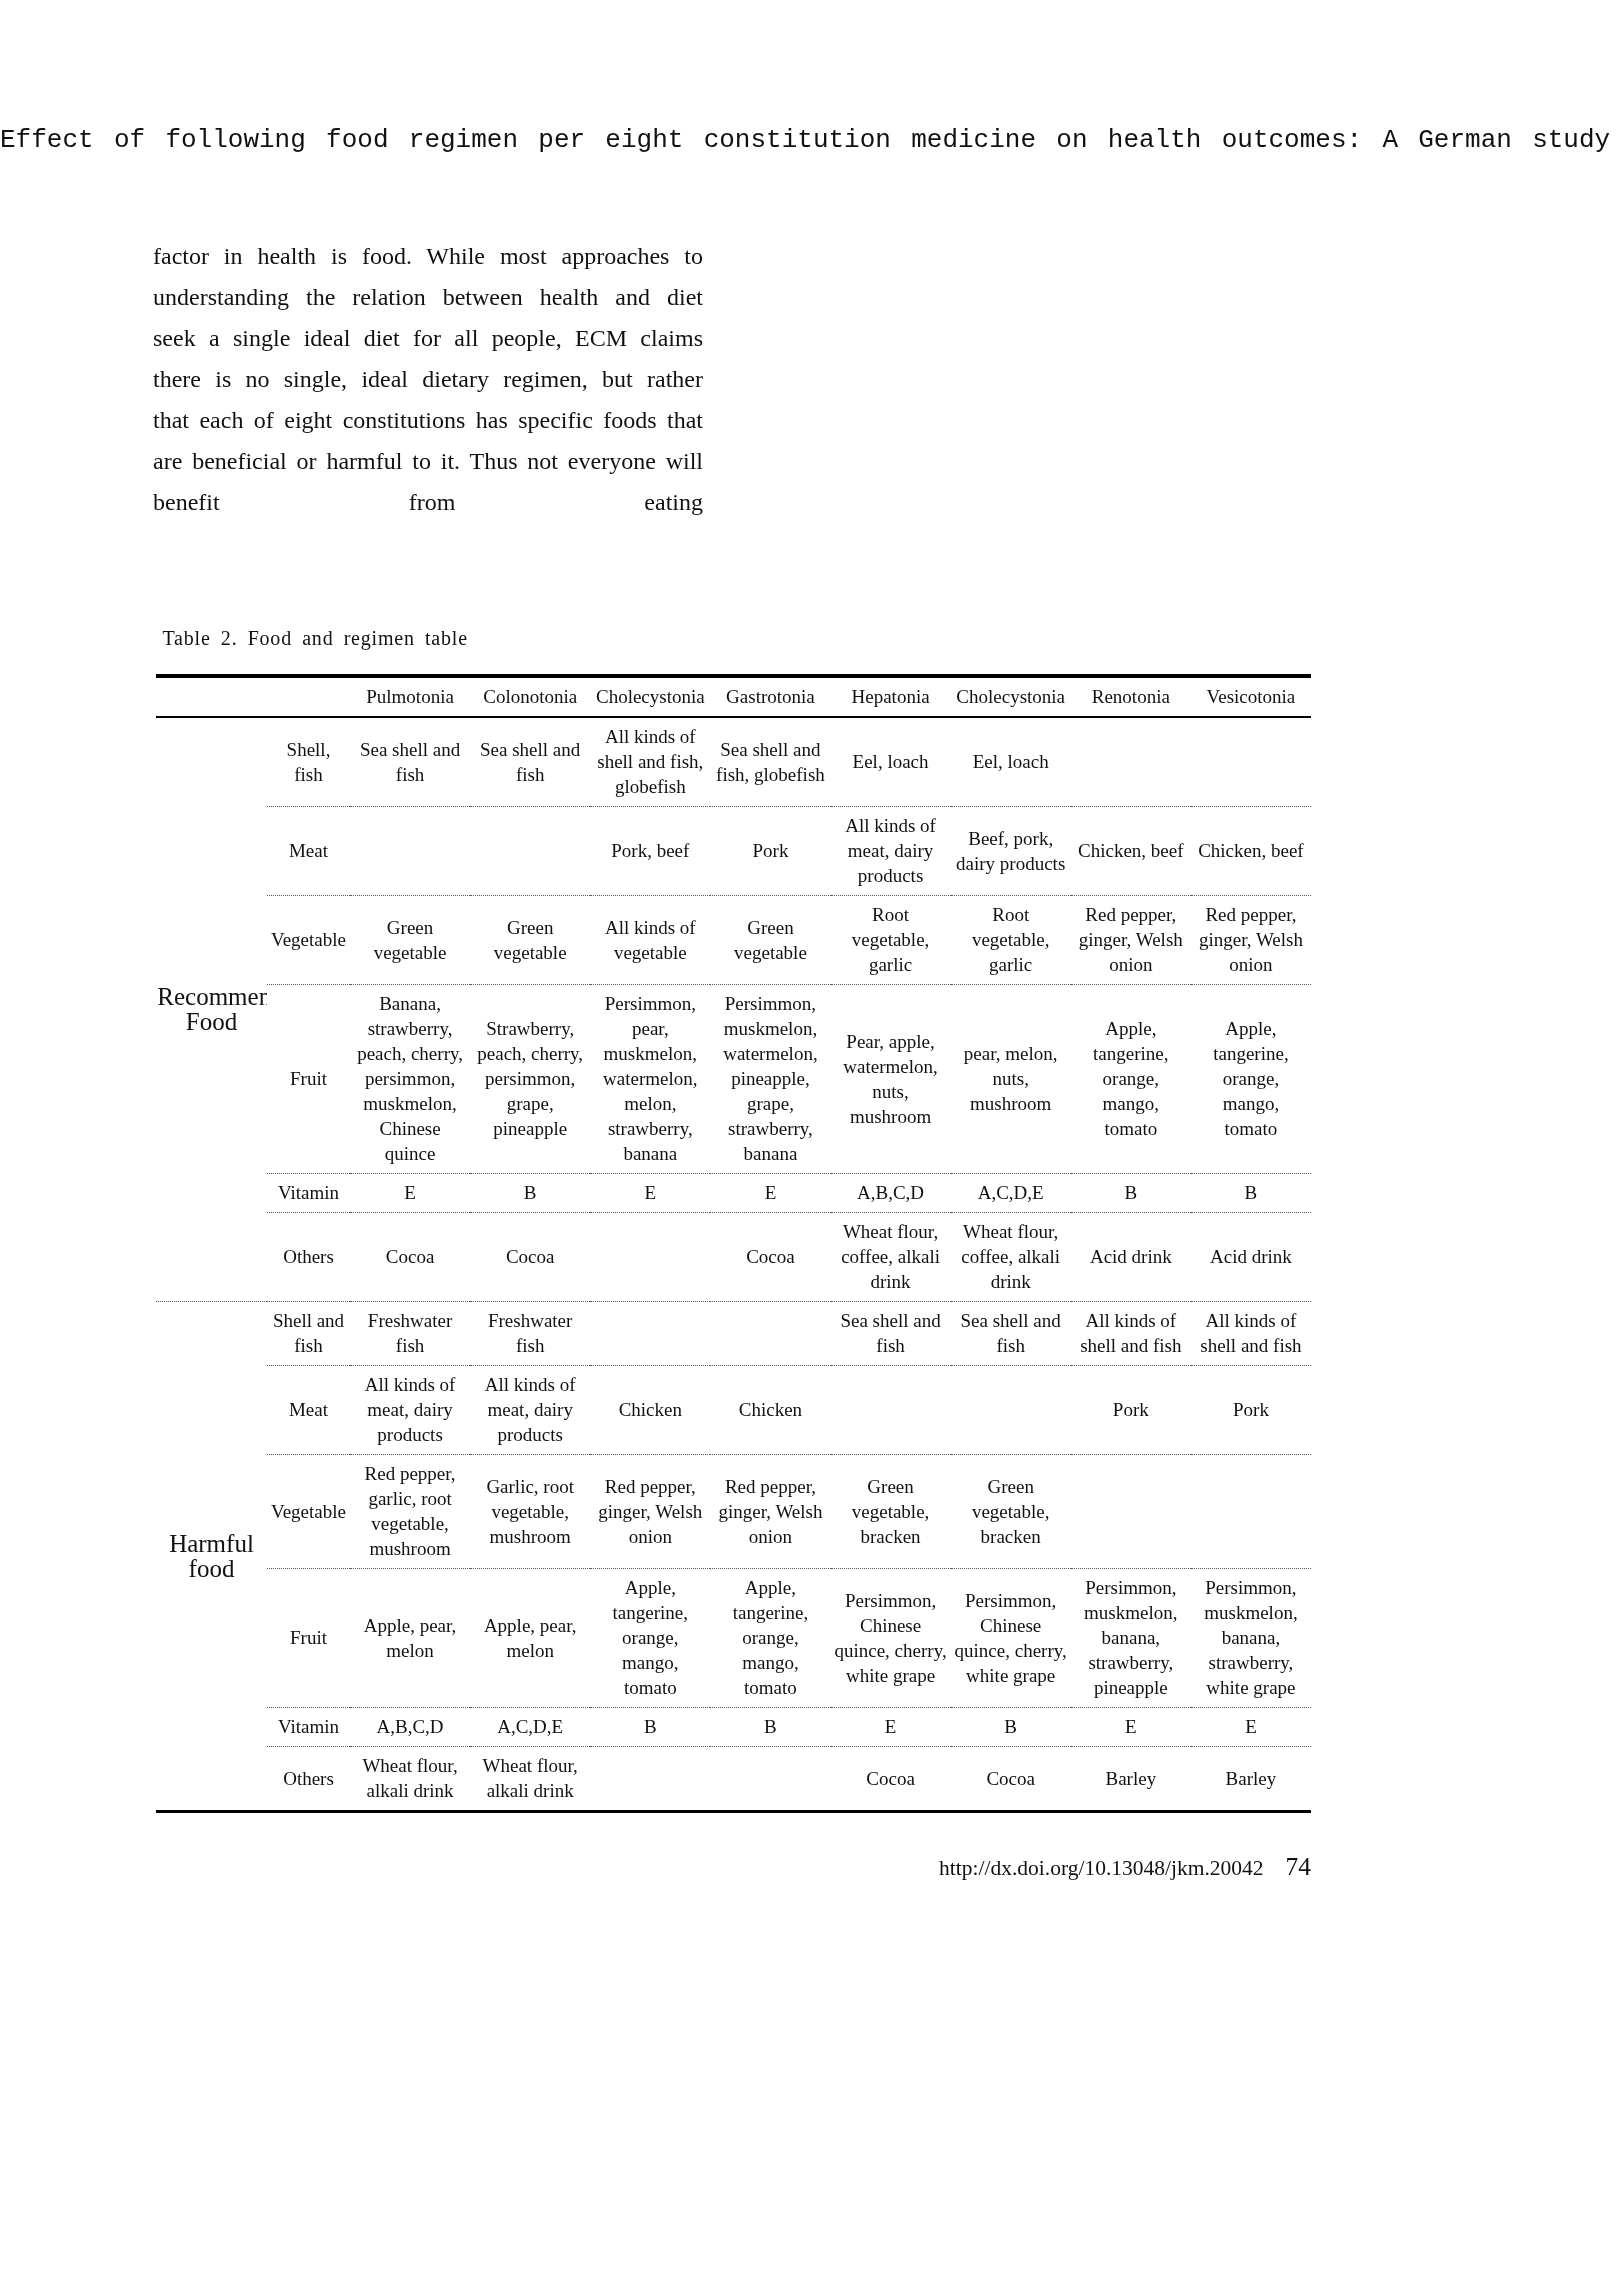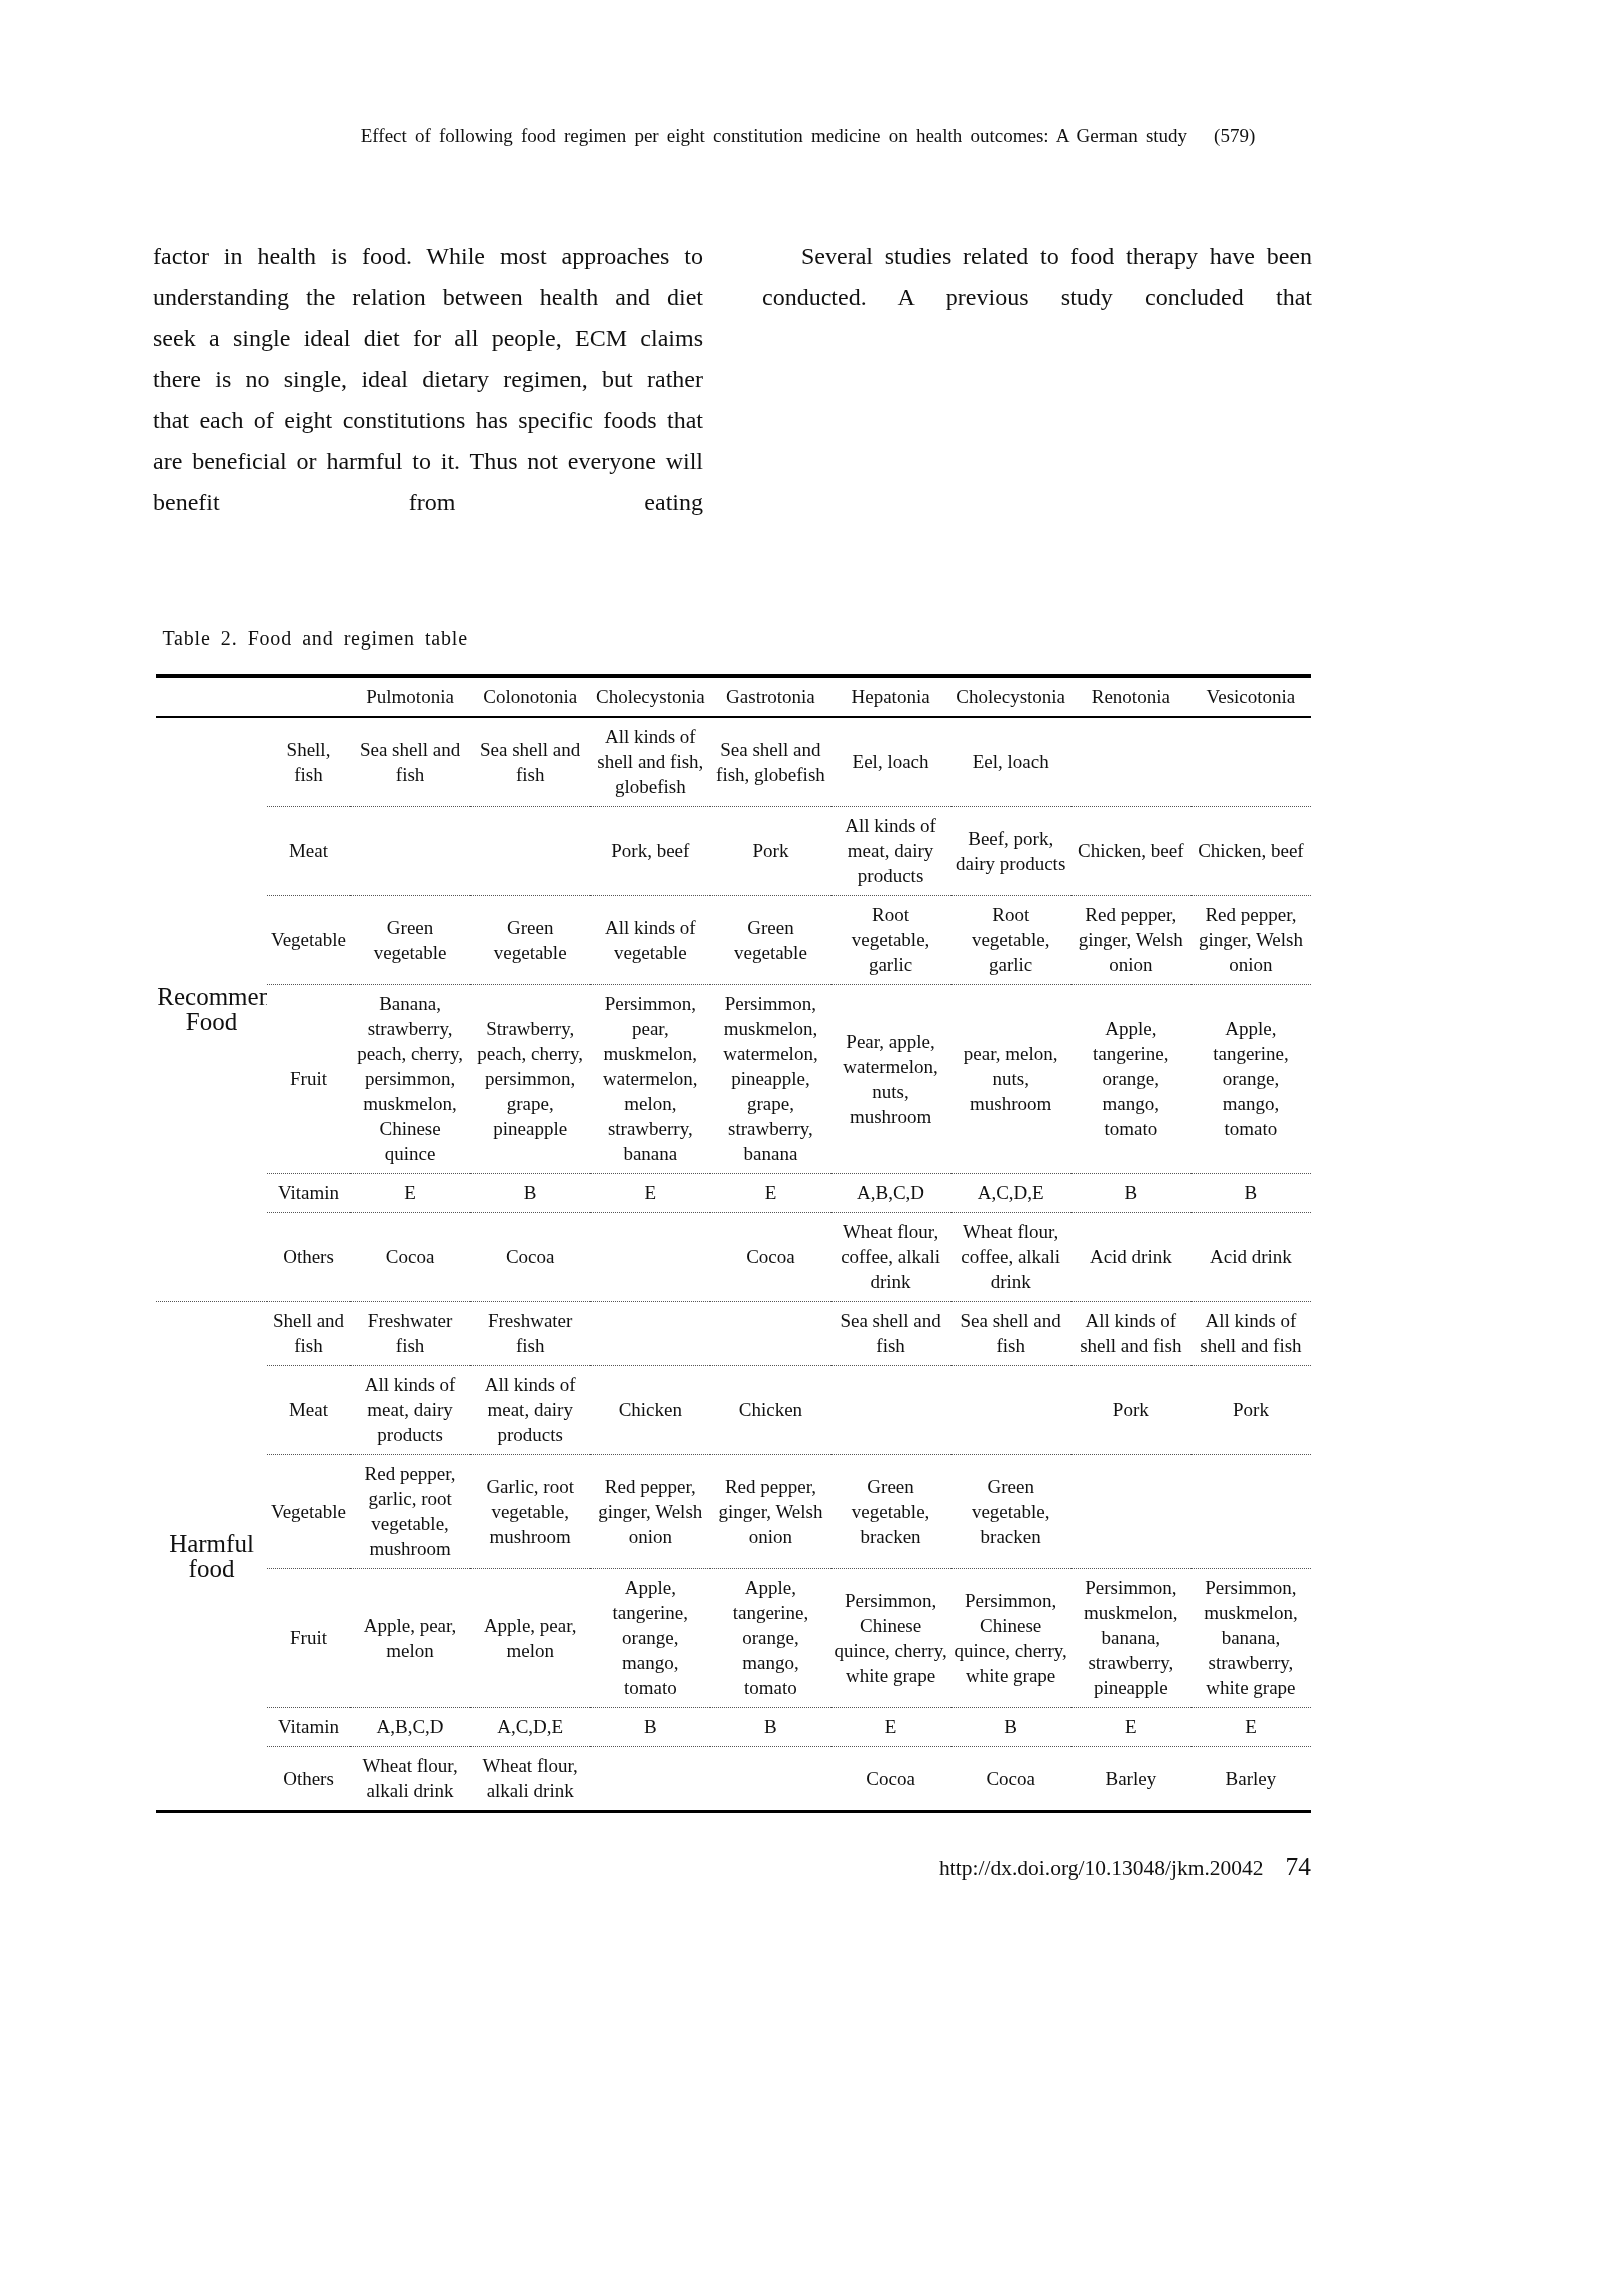--- a/index.html
+++ b/index.html
@@ -12,23 +12,24 @@
     background:#ffffff;
     font-family:"Liberation Serif","DejaVu Serif",serif;
     color:#111;
     overflow:hidden;
   }
   
   .running-head{
     position:absolute;
     top:125px; left:0; right:0;
     text-align:center;
-    font-size:19px;
+    font-size:26px;
     word-spacing:0.18em;
     white-space:nowrap;
+    font-family:Liberation Mono, monospace;
   }
   .running-head .rh-page{margin-left:27px;}
   
   .body-text{
     position:absolute;
     top:236px; left:153px; width:1159px;
     display:flex; gap:59px;
   }
   .col{flex:1 1 0;}
   .col p{
@@ -94,21 +95,20 @@
 
   <div class="running-head">
     <span>Effect of following food regimen per eight constitution medicine on health outcomes: A German study</span><span class="rh-page">(579)</span>
   </div>
 
   <div class="body-text">
     <div class="col">
       <p class="just-last">factor in health is food. While most approaches to understanding the relation between health and diet seek a single ideal diet for all people, ECM claims there is no single, ideal dietary regimen, but rather that each of eight constitutions has specific foods that are beneficial or harmful to it. Thus not everyone will benefit from eating</p>
     </div>
     <div class="col">
-      <p class="just-last indent">Several studies related to food therapy have been conducted. A previous study concluded that</p>
     </div>
   </div>
 
   <div class="table-block">
     <p class="table-caption">Table 2. Food and regimen table</p>
     <table class="food">
       <colgroup>
         <col class="c-group">
           <col class="c-cat">
         <col>

